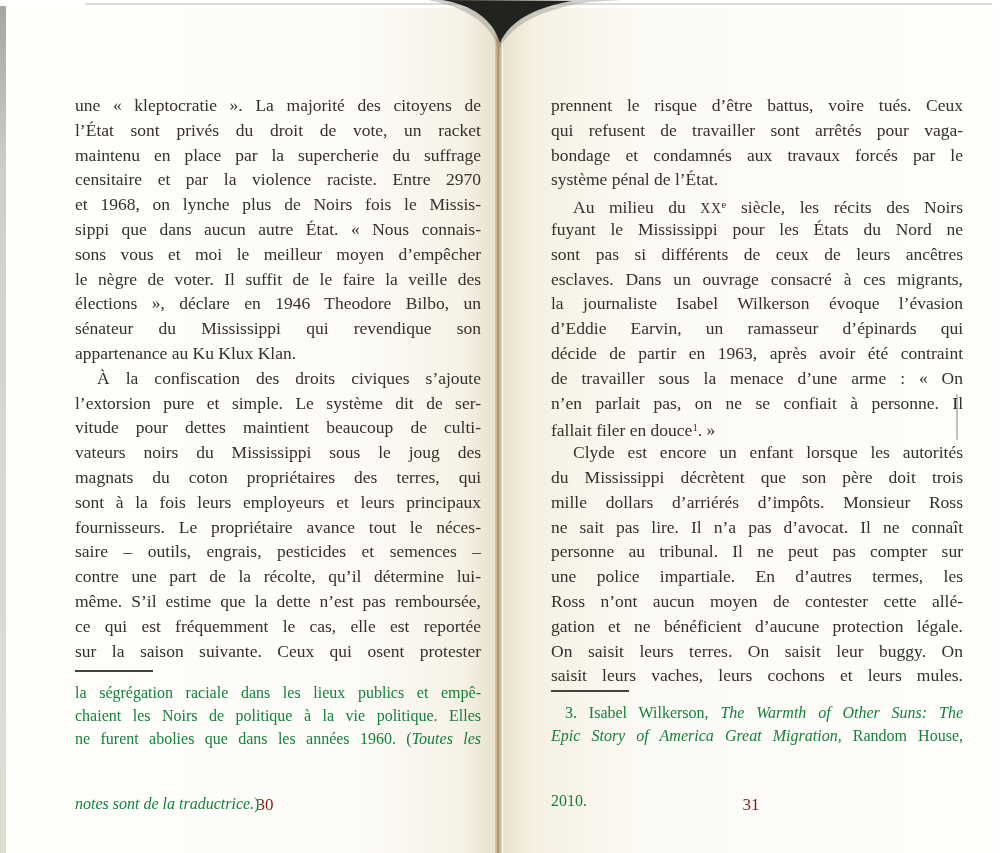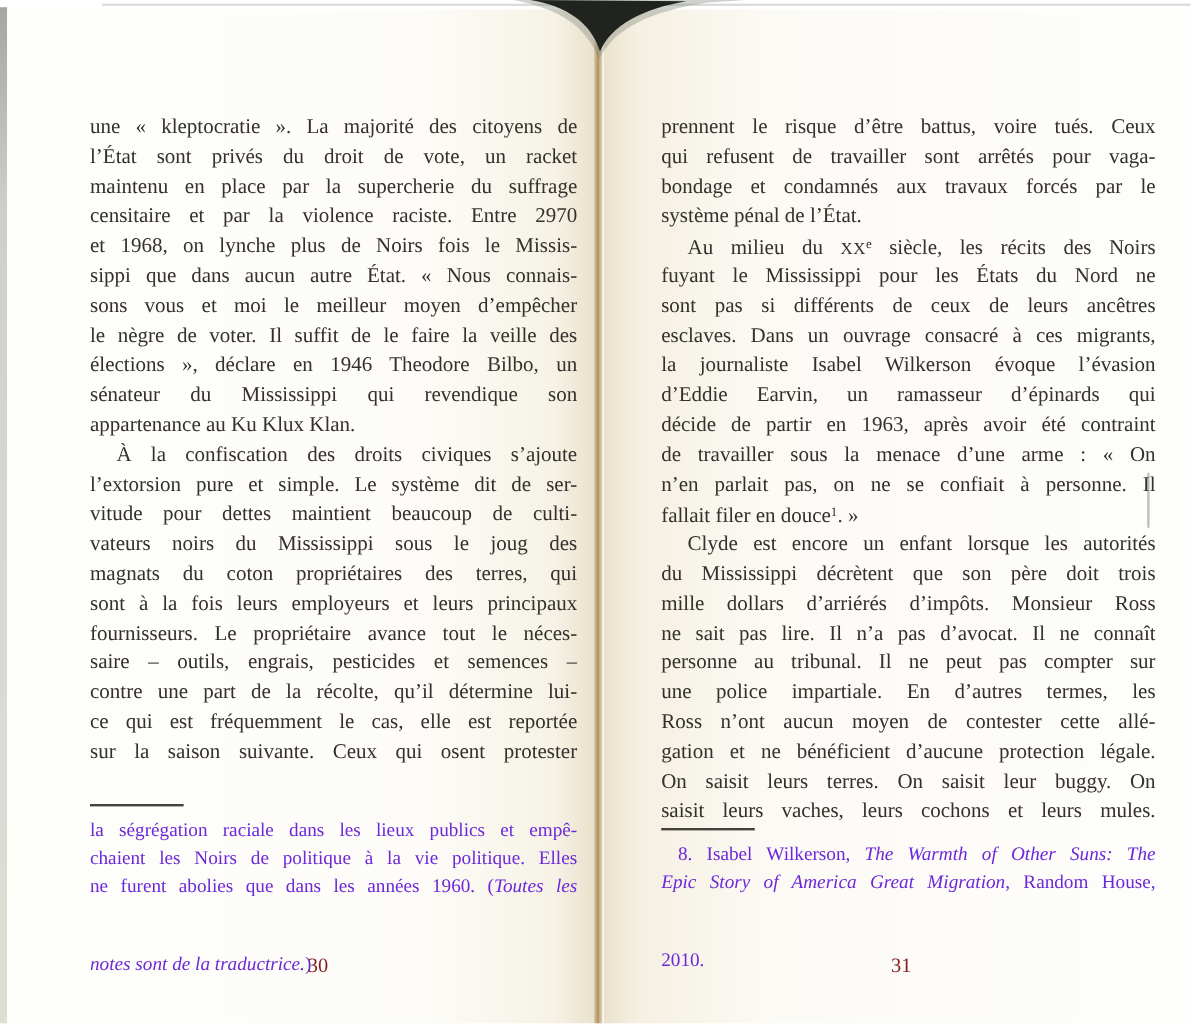--- a/index.html
+++ b/index.html
@@ -37,21 +37,21 @@
   }
   .textcol{position:absolute;color:#34302c;}
   .textcol.left{left:75px;top:93px;width:406px;}
   .textcol.right{left:551px;top:93px;width:412px;}
   .line{
     font-size:17.5px;line-height:24.8px;height:24.8px;
     text-align:justify;text-align-last:justify;overflow:hidden;
   }
   .line.last{text-align-last:left;}
   .line.indent{padding-left:22px;}
-  .footnote{position:absolute;color:#6d28d9;}
+  .footnote{position:absolute;color:#15803d;}
   .footnote.left{left:75px;top:670px;width:406px;}
   .footnote.right{left:551px;top:690px;width:412px;}
   .fn-rule{width:78px;height:0;border-top:2px solid #45423e;margin-bottom:9px;}
   .fn-line{
     font-size:16px;line-height:23px;height:23px;
     text-align:justify;text-align-last:justify;overflow:hidden;
   }
   .fn-line.last{text-align-last:left;margin-top:42px;}
   .fn-line.indent{padding-left:14px;}
   .it{font-style:italic;}
@@ -94,20 +94,21 @@
     <div class="line last"><span>appartenance au Ku Klux Klan.</span></div>
     <div class="line indent"><span>À la confiscation des droits civiques s’ajoute</span></div>
     <div class="line"><span>l’extorsion pure et simple. Le système dit de ser-</span></div>
     <div class="line"><span>vitude pour dettes maintient beaucoup de culti-</span></div>
     <div class="line"><span>vateurs noirs du Mississippi sous le joug des</span></div>
     <div class="line"><span>magnats du coton propriétaires des terres, qui</span></div>
     <div class="line"><span>sont à la fois leurs employeurs et leurs principaux</span></div>
     <div class="line"><span>fournisseurs. Le propriétaire avance tout le néces-</span></div>
     <div class="line"><span>saire – outils, engrais, pesticides et semences –</span></div>
     <div class="line"><span>contre une part de la récolte, qu’il détermine lui-</span></div>
+    <div class="line"><span>même. S’il estime que la dette n’est pas remboursée,</span></div>
     <div class="line"><span>ce qui est fréquemment le cas, elle est reportée</span></div>
     <div class="line"><span>sur la saison suivante. Ceux qui osent protester</span></div>
   </div>
 <div class="footnote left">
   <div class="fn-rule"></div>
   <div>
       <div class="fn-line"><span>la ségrégation raciale dans les lieux publics et empê-</span></div>
       <div class="fn-line"><span>chaient les Noirs de politique à la vie politique. Elles</span></div>
       <div class="fn-line"><span>ne furent abolies que dans les années 1960. (</span><span class="it">Toutes les</span></div>
       <div class="fn-line last"><span class="it">notes sont de la traductrice.</span><span>)</span></div>
@@ -137,18 +138,18 @@
     <div class="line"><span>personne au tribunal. Il ne peut pas compter sur</span></div>
     <div class="line"><span>une police impartiale. En d’autres termes, les</span></div>
     <div class="line"><span>Ross n’ont aucun moyen de contester cette allé-</span></div>
     <div class="line"><span>gation et ne bénéficient d’aucune protection légale.</span></div>
     <div class="line"><span>On saisit leurs terres. On saisit leur buggy. On</span></div>
     <div class="line"><span>saisit leurs vaches, leurs cochons et leurs mules.</span></div>
   </div>
 <div class="footnote right">
   <div class="fn-rule"></div>
   <div>
-      <div class="fn-line indent"><span>8. Isabel Wilkerson, </span><span class="it">The Warmth of Other Suns: The</span></div>
+      <div class="fn-line indent"><span>3. Isabel Wilkerson, </span><span class="it">The Warmth of Other Suns: The</span></div>
       <div class="fn-line"><span class="it">Epic Story of America Great Migration</span><span>, Random House,</span></div>
       <div class="fn-line last"><span>2010.</span></div>
     </div>
 </div>
 <div class="pagenum right">31</div>
 
 </body></html>

